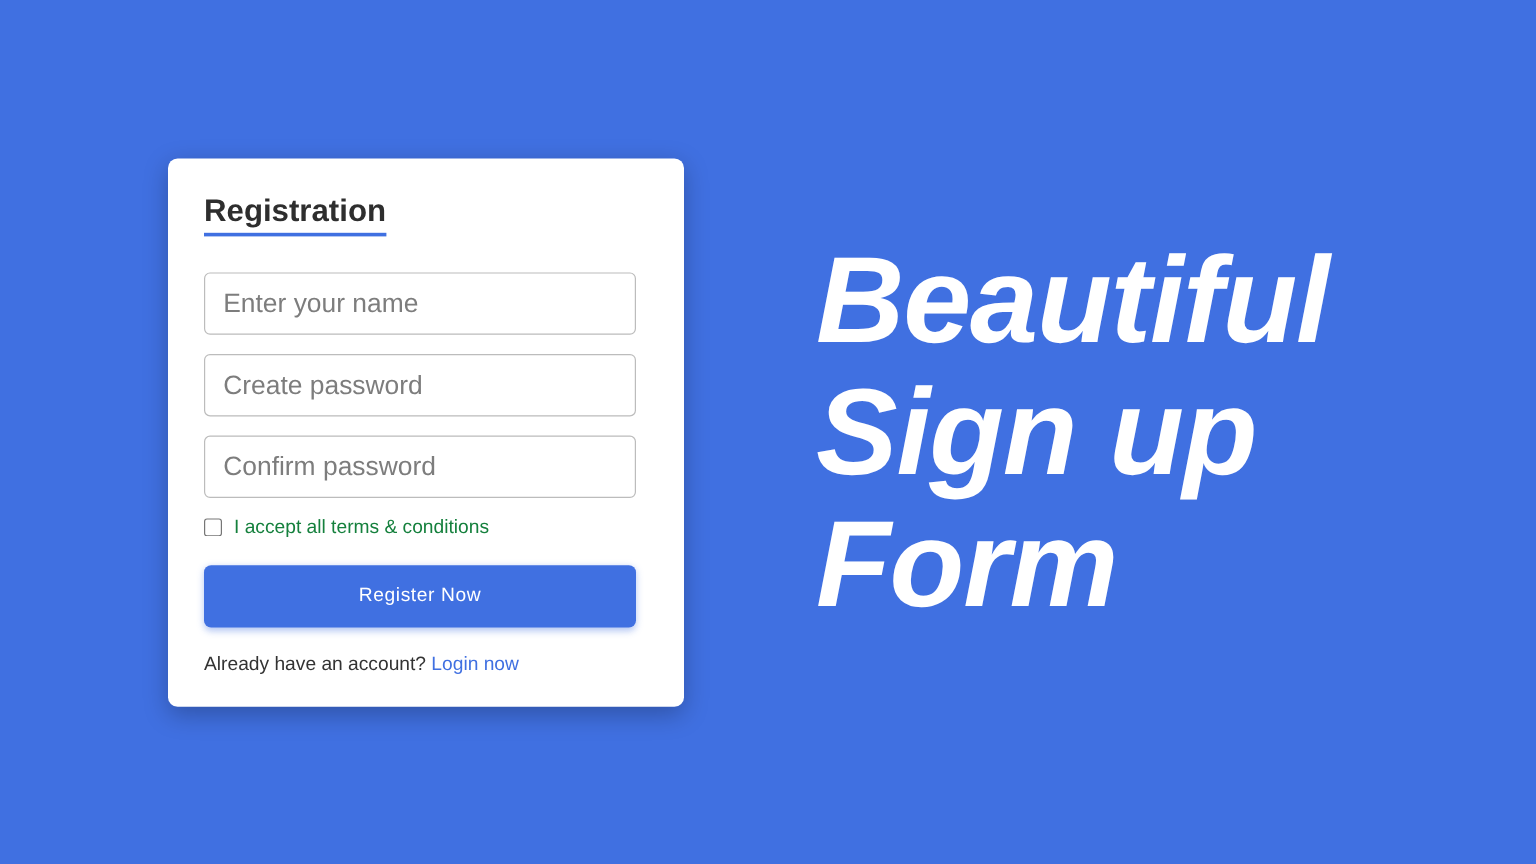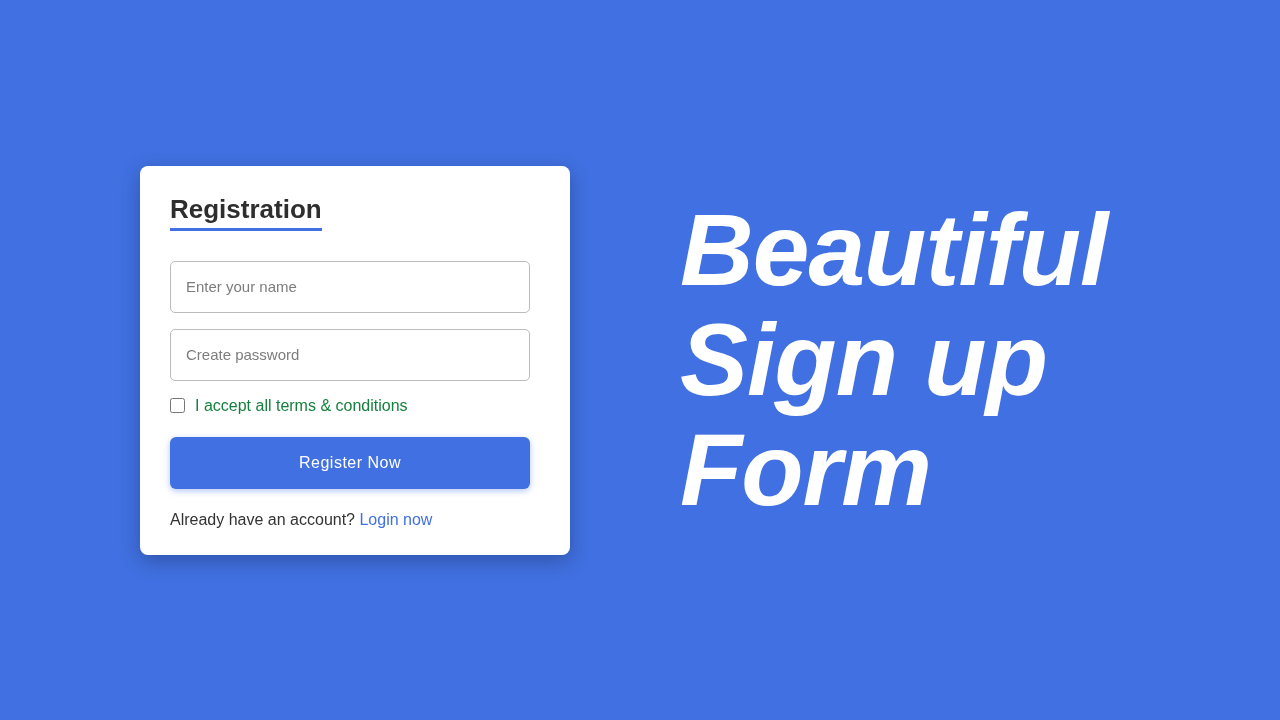--- a/index.html
+++ b/index.html
@@ -35,21 +35,21 @@
     }
     .input-box {
       margin-bottom: 16px;
     }
     .input-box input {
       width: 100%;
       height: 52px;
       border: 1px solid #bcbcbc;
       border-radius: 5px;
       padding: 0 15px;
-      font-size: 15px;
+      font-size: 22px;
       color: #555;
       outline: none;
       background: #fff;
     }
     .input-box input::placeholder {
       color: #7d7d7d;
     }
     .terms {
       display: flex;
       align-items: center;
@@ -107,20 +107,23 @@
 
 <div class="card">
   <h2>Registration</h2>
 
   <div class="input-box">
     <input type="text" placeholder="Enter your name" style="">
   </div>
   <div class="input-box">
     <input type="password" placeholder="Create password" style="">
   </div>
+  <div class="input-box">
+    <input type="password" placeholder="Confirm password" style="">
+  </div>
 
   <div class="terms">
     <input type="checkbox" id="terms-cb" style="">
     <label for="terms-cb">I accept all terms &amp; conditions</label>
   </div>
 
   <button class="submit-btn">Register Now</button>
 
   <div class="footer-text">
     <span>Already have an account? </span><a>Login now</a>

